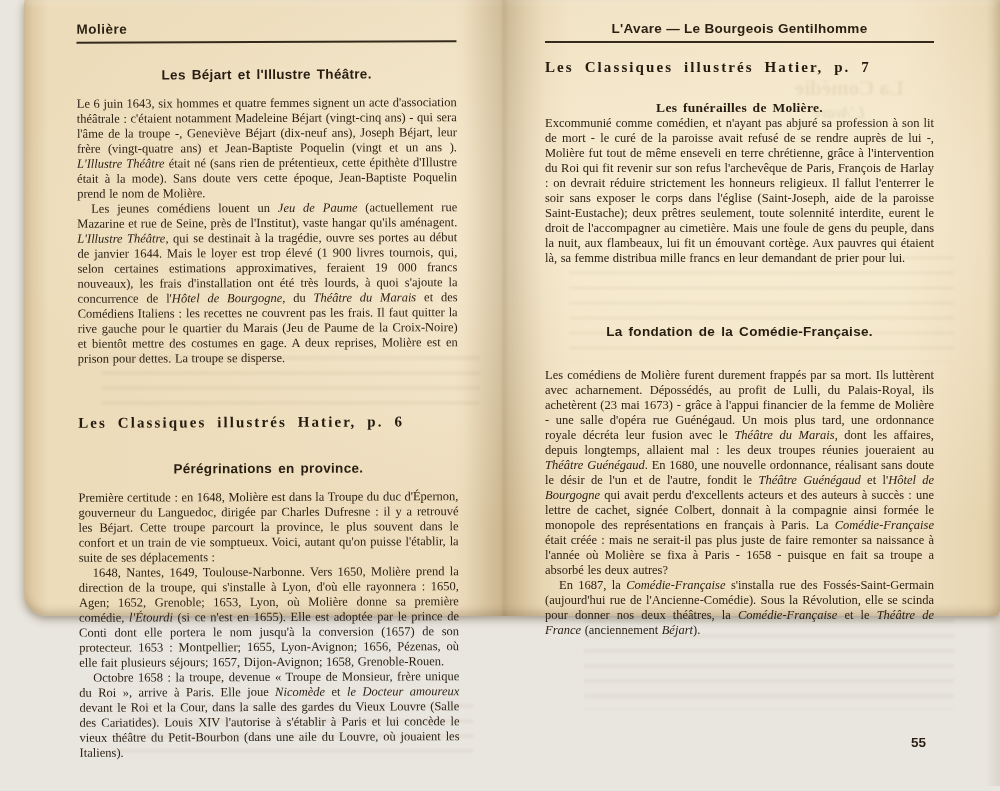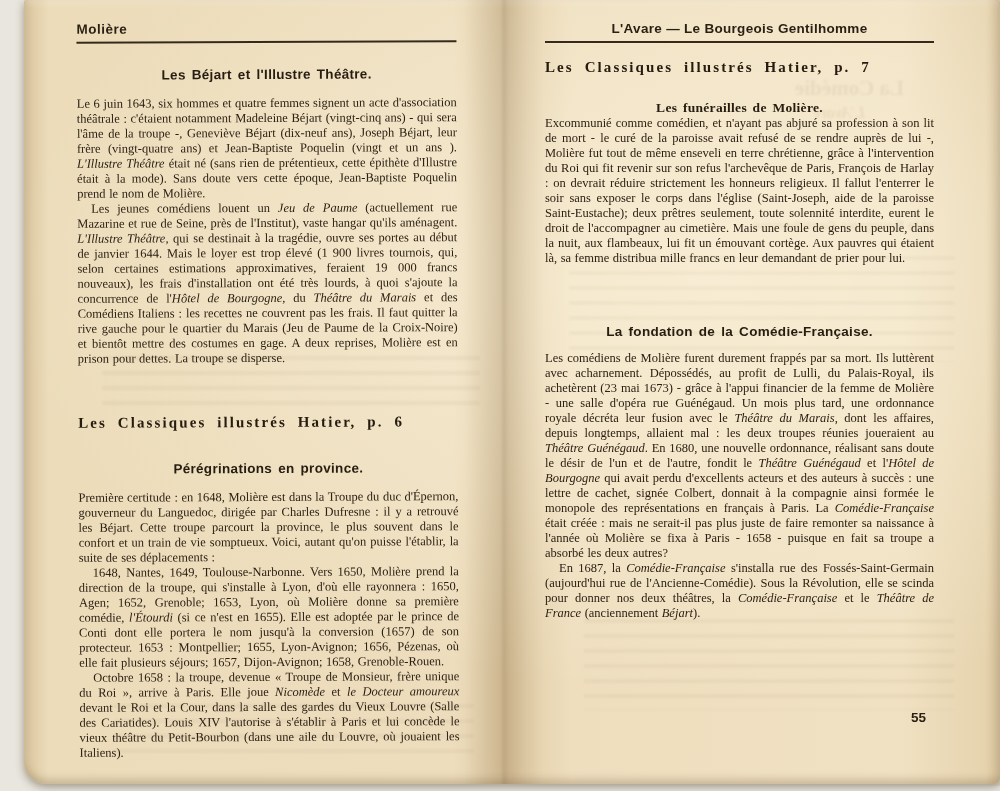--- a/index.html
+++ b/index.html
@@ -3,21 +3,21 @@
 <meta charset="utf-8">
 <style>
   html,body{margin:0;padding:0;}
   body{
     width:1000px;height:791px;position:relative;overflow:hidden;
     background:#e9e6df;
     font-family:"Liberation Serif", serif;
   }
   
   .book{
-    position:absolute;left:24px;top:0;width:976px;height:784px;
+    position:absolute;left:24px;top:0;width:976px;height:616px;
     background:
       radial-gradient(ellipse 120% 90% at 70% 35%, rgba(255,248,228,0.55) 0%, rgba(255,248,228,0) 60%),
       linear-gradient(90deg,#d9c49c 0%, #ecdcba 2.5%, #edddbd 44%, #dfcaa3 48.8%, #d8c29a 49.6%, #e4d0ab 51.5%, #eedebe 56%, #f0e1c2 90%, #e6d3ae 98.5%, #ddc8a1 100%),
       #ebdab8;
     border-radius:2px 2px 6px 22px;
     box-shadow:0 3px 8px rgba(70,55,30,0.45), inset 0 -4px 9px rgba(95,70,40,0.28), inset 0 3px 6px rgba(255,250,235,0.35);
   }
   .gutter-shadow{
     position:absolute;left:440px;top:0;width:80px;height:100%;
     background:linear-gradient(90deg, rgba(110,85,50,0) 0%, rgba(110,85,50,0.16) 45%, rgba(90,65,35,0.22) 50%, rgba(110,85,50,0.14) 56%, rgba(110,85,50,0) 100%);
@@ -51,23 +51,23 @@
   
   .lp-title1{margin-top:24px;}
   .lp-p1{margin-top:14px;}
   .lp-hatier{margin-top:48px;}
   .lp-title2{margin-top:30px;}
   .lp-p3{margin-top:14px;}
   .rp-hatier{margin-top:16px;}
   .rp-title1{margin-top:24px;font-family:Liberation Serif, serif;}
   .rp-p1{}
   .rp-title2{margin-top:58px;}
-  .rp-p2{margin-top:12px;}
+  .rp-p2{margin-top:29px;}
   .page-number{
-    position:absolute;right:8px;top:710px;
+    position:absolute;right:8px;top:735px;
     font-family:"Liberation Sans", sans-serif;font-weight:bold;
     font-size:13.5px;color:#291f12;
   }
   
   .ghost{
     position:absolute;transform:scaleX(-1);opacity:0.10;color:#7c6a42;
     font-weight:bold;filter:blur(0.8px);white-space:nowrap;pointer-events:none;
   }
   .ghost.g1{top:76px;left:250px;font-size:21px;font-family:"Liberation Serif",serif;}
   .ghost.g2{top:104px;left:268px;font-size:16px;font-style:italic;}

